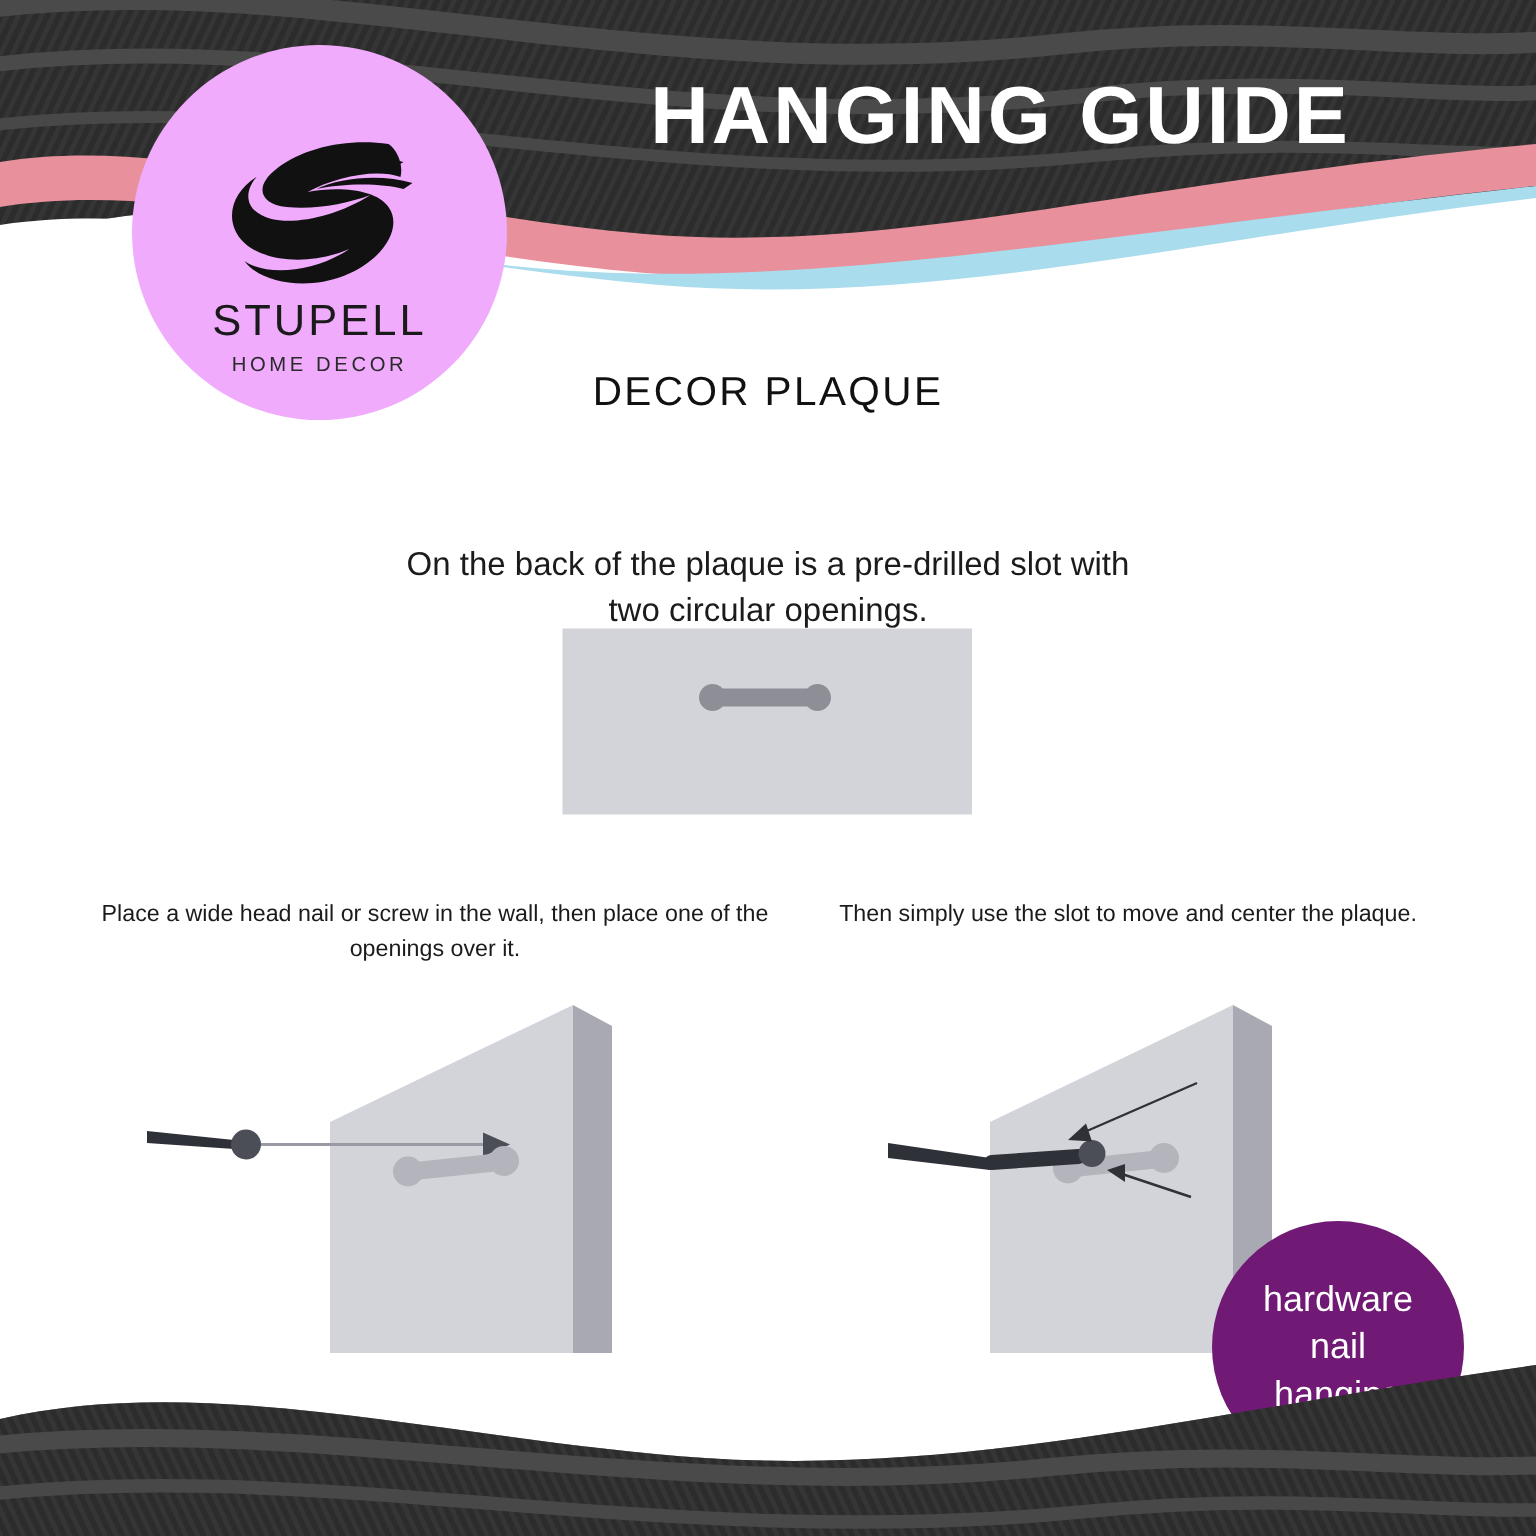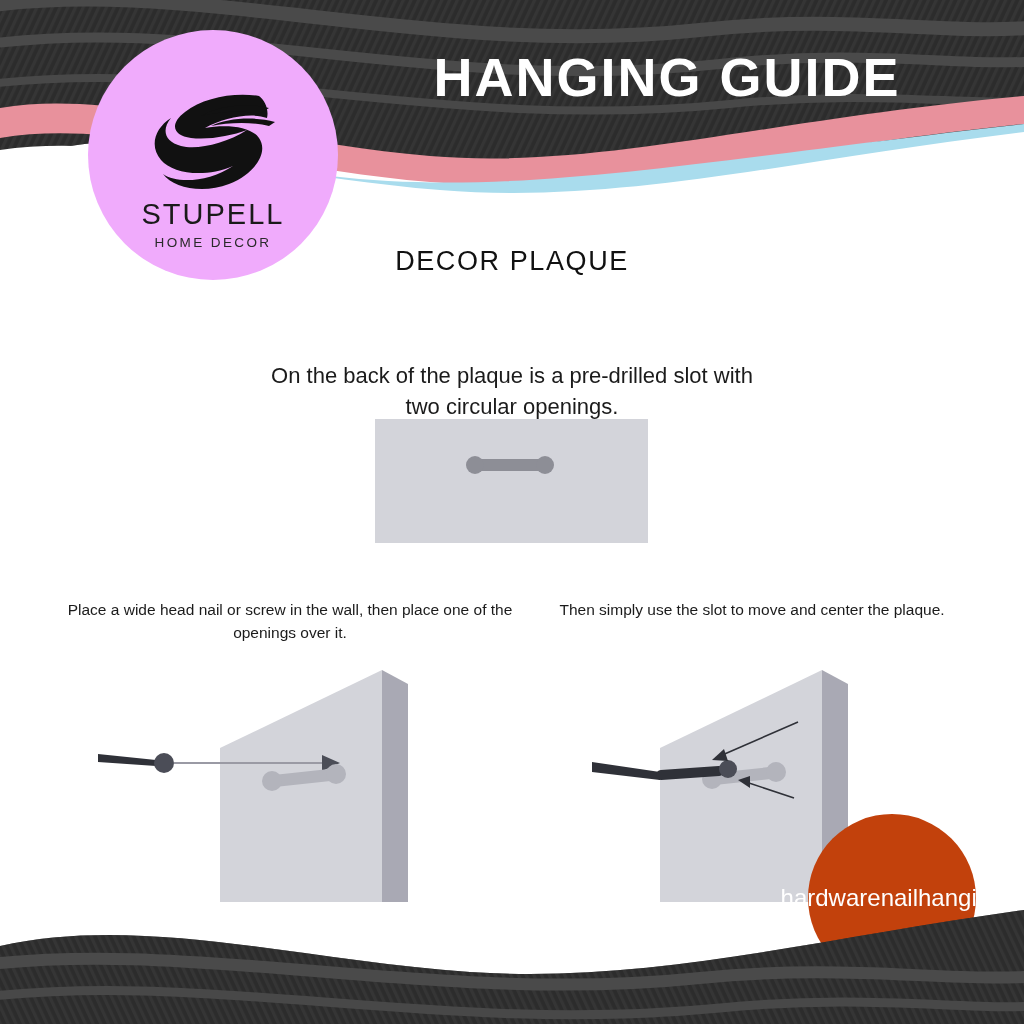--- a/index.html
+++ b/index.html
@@ -129,23 +129,23 @@
   #fig-right { position: absolute; left: 590px; top: 650px; width: 330px; height: 280px; }
 
   
   #hardware-badge {
     position: absolute;
     right: 48px;
     bottom: 42px;
     width: 168px;
     height: 168px;
     border-radius: 50%;
-    background: #c2410c;
+    background: #701a75;
     display: flex;
-    flex-direction: row;
+    flex-direction: column;
     align-items: center;
     justify-content: center;
     color: #ffffff;
     font-size: 24px;
     line-height: 1.3;
     text-align: center;
   }
 </style>
 </head>
 <body>

